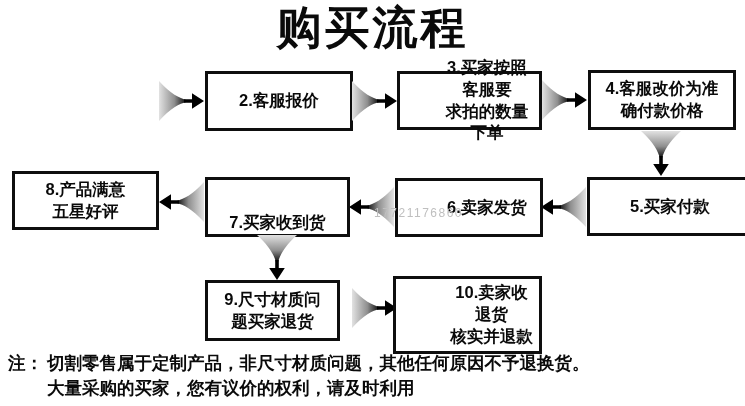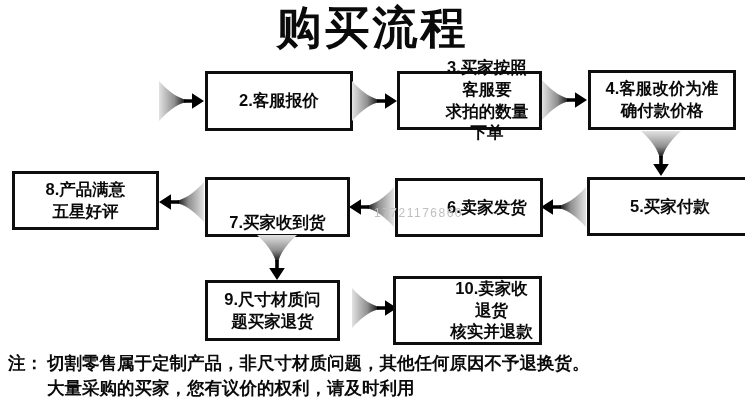--- a/index.html
+++ b/index.html
@@ -67,21 +67,21 @@
   
   .b1 {left:10px;  top:71px;  width:149px; height:60px;}
   .b2 {left:205px; top:71px;  width:148px; height:60px;}
   .b3 {left:397px; top:71px;  width:145px; height:59px;padding-left:35px;}
   .b4 {left:588px; top:70px;  width:148px; height:60px;}
   .b5 {left:587px; top:177px; width:166px; height:59px;}
   .b6 {left:395px; top:178px; width:148px; height:59px;padding-left:36px;}
   .b7 {left:205px; top:177px; width:145px; height:60px;align-items:flex-end;}
   .b8 {left:12px;  top:171px; width:147px; height:59px;}
   .b9 {left:205px; top:280px; width:135px; height:61px;}
-  .b10{left:393px; top:276px; width:149px; height:69px;padding-left:48px;}
+  .b10{left:393px; top:276px; width:149px; height:78px;padding-left:48px;}
 
   
   .a12 {left:158px; top:80px;}
   .a23 {left:351px; top:80px;}
   .a34 {left:541px; top:79px;}
   .a45 {left:638px; top:132px;}
   .a56 {left:541px; top:186px;}
   .a67 {left:349px; top:186px;}
   .a78 {left:159px; top:181px;}
   .a79 {left:254px; top:236px;}

